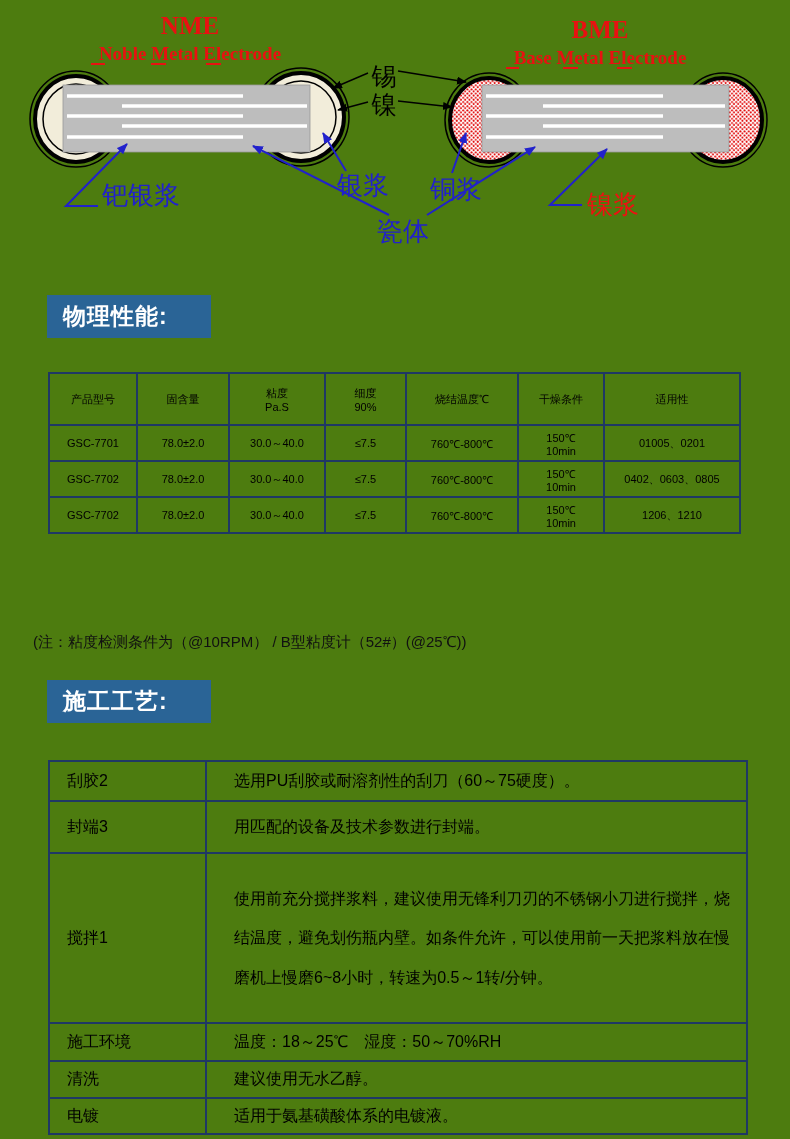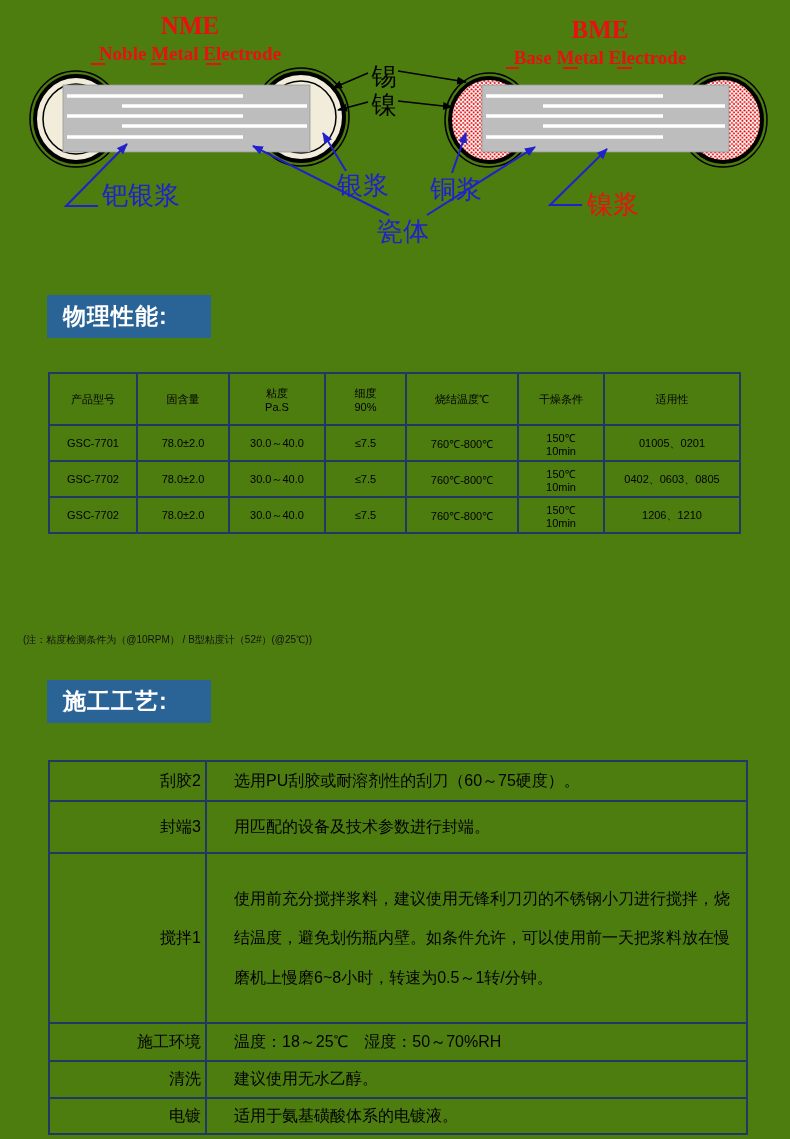--- a/index.html
+++ b/index.html
@@ -16,28 +16,28 @@
   
   table.t1 { position:absolute; left:48px; top:372px; width:691px; border-collapse:collapse;
           table-layout:fixed; font-size:11px; }
   .t1 th, .t1 td { border:2px solid var(--table-border,#1f3864); text-align:center;
           vertical-align:middle; white-space:pre-line; font-weight:normal; padding:2px;
           overflow:hidden; }
   .t1 tr.head { height:52px; }
   .t1 tr.r    { height:36px; }
 
   
-  .note { position:absolute; left:23px; top:633px; font-size:10px; color:#111; }
+  .note { position:absolute; left:33px; top:633px; font-size:15px; color:#111; }
 
   
   table.t2 { position:absolute; left:48px; top:760px; width:698px; border-collapse:collapse;
           table-layout:fixed; font-size:16px; }
   .t2 td { border:2px solid var(--table-border,#1f3864); vertical-align:middle; padding:2px 4px;
           overflow:hidden; }
-  .t2 td.lab { text-align:right;padding-left:17px; }
+  .t2 td.lab { text-align:left;padding-left:17px; }
   .t2 td.txt { text-align:left; padding-left:27px; padding-right:16px; }
   .t2 tr.h1 { height:40px; } .t2 tr.h2 { height:52px; } .t2 tr.h3 { height:170px; }
   .t2 tr.h4 { height:38px; } .t2 tr.h5 { height:37px; } .t2 tr.h6 { height:36px; }
   .t2 td.big { line-height:2.45; }
 
   
   svg.diagram { position:absolute; left:0; top:0; }
   .ttl-red { fill:var(--title-red,#e81111); font-family:"Liberation Serif",serif; font-weight:bold; }
   .ul-red  { stroke:var(--title-red,#e81111); stroke-width:2; }
   .cn-blk  { fill:#000; font-size:25px; }

